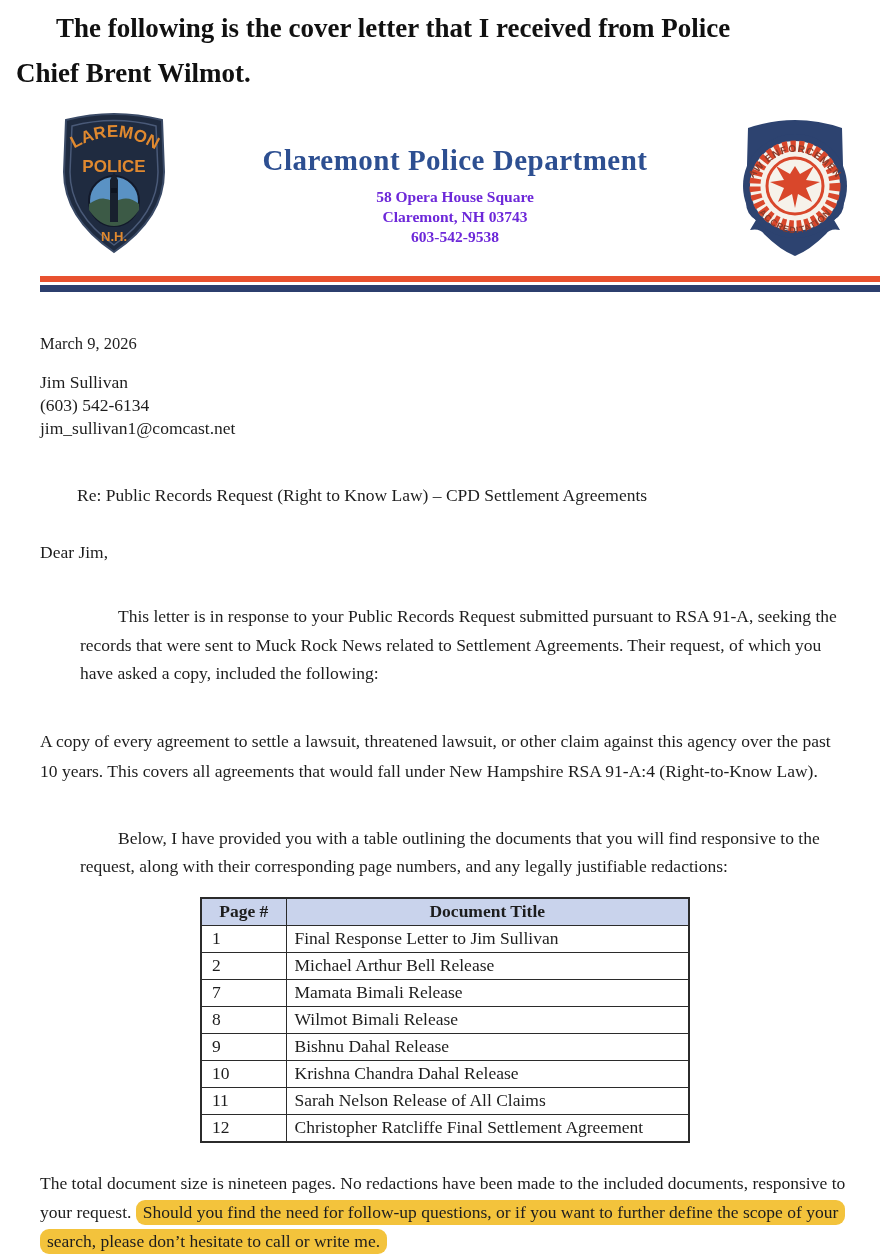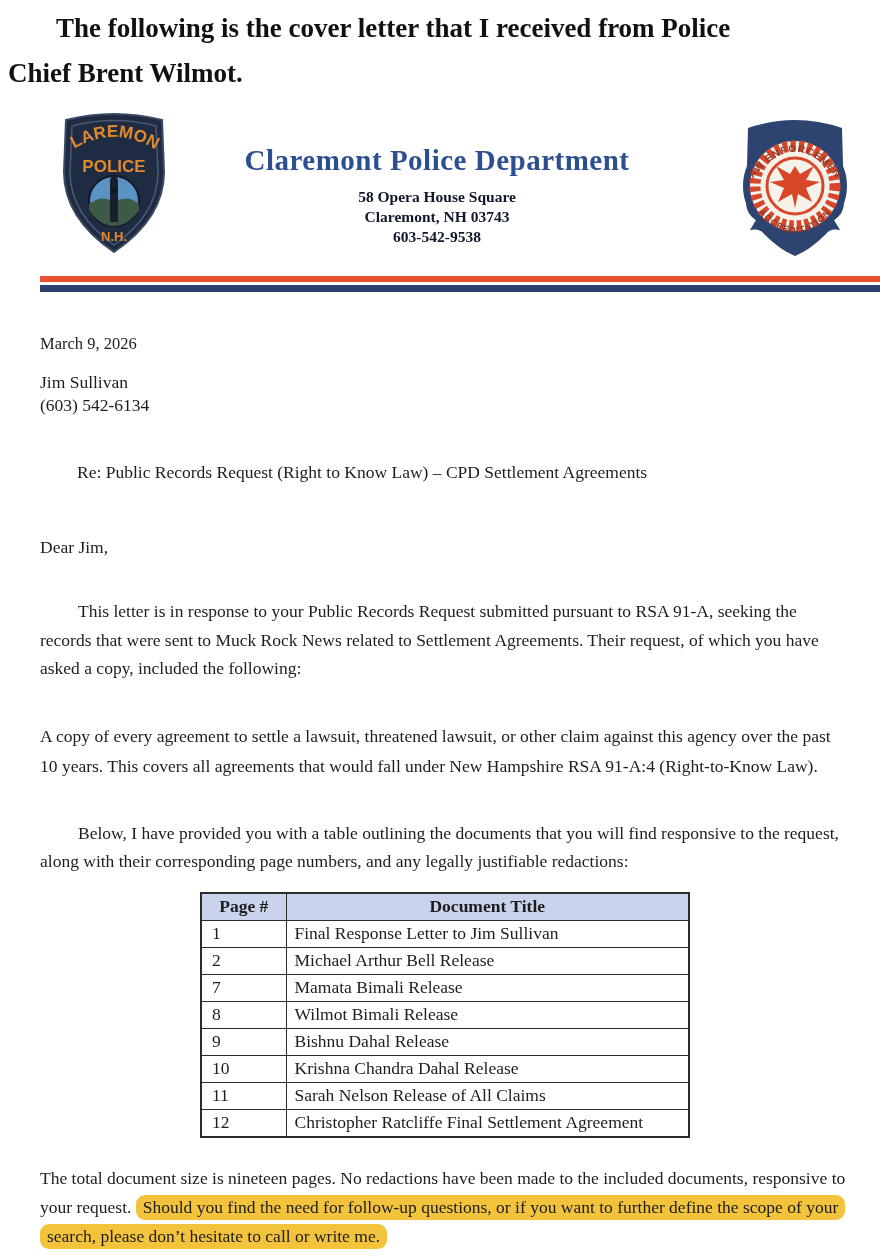--- a/index.html
+++ b/index.html
@@ -13,64 +13,64 @@
     color:#1d1d1d;
   }
   
   .intro {
     padding-top:6px;
     font-size:27px; font-weight:bold;
     line-height:45px;
     color:#111;
   }
   .intro .l1 { padding-left:56px; }
-  .intro .l2 { padding-left:8px; }
+  .intro .l2 { padding-left:16px; }
 
   
   .letterhead {
     position:relative;
     margin-top:12px;
     height:152px;
   }
   .badge-wrap { position:absolute; left:58px; top:2px; }
   .seal-wrap  { position:absolute; left:730px; top:2px; }
   .lh-center {
-    position:absolute; left:192px; top:36px; width:490px;
+    position:absolute; left:210px; top:36px; width:490px;
     text-align:center;
   }
   .lh-title {
     font-size:29px; font-weight:bold;
     color:#2d4f91;
     letter-spacing:0.5px;
   }
   .lh-addr {
     margin-top:10px;
     font-size:15.5px; font-weight:bold;
-    color:#0f172a;
+    color:#6d28d9;
     line-height:20px;
   }
 
   
   .divider { margin:16px 0 0 40px; }
   .divider .red  { height:6px; background:#e8512f; }
   .divider .gap  { height:3px; background:#fff; }
   .divider .navy { height:7px; background:#2c3f6e; }
 
   
   .letter { padding:0 30px 0 40px; font-size:17.5px; line-height:23px; }
   .date {
     margin-top:40px;
     font-family:Liberation Serif, serif;
     font-size:16.5px;
   }
   .recipient { margin-top:16px; line-height:23px; }
   .subject { margin-top:44px; padding-left:37px; }
-  .salutation { margin-top:52px; }
+  .salutation { margin-top:34px; }
   .para { margin-top:38px; line-height:28.5px; }
-  .para.indent { text-indent:38px; }
+  .para.indent { text-indent:38px;margin-left:40px; }
   .para.bold-quote { font-weight:normal; line-height:30px; }
 
   
   .doc-table-wrap { margin:16px 0 0 160px; }
   table.doc-table {
     border-collapse:collapse;
     width:490px;
     border:2px solid #2b2b2b;
   }
   .doc-table th, .doc-table td {
@@ -168,20 +168,21 @@
     <div class="navy"></div>
   </div>
 
   <div class="letter">
 
     <div class="date">March 9, 2026</div>
 
     <div class="recipient">
       <div>Jim Sullivan</div>
       <div>(603) 542-6134</div>
+      <div>jim_sullivan1@comcast.net</div>
     </div>
 
     <div class="subject">Re: Public Records Request (Right to Know Law) – CPD Settlement Agreements</div>
 
     <div class="salutation">Dear Jim,</div>
 
     <div class="para indent">This letter is in response to your Public Records Request submitted pursuant to RSA 91-A, seeking the records that were sent to Muck Rock News related to Settlement Agreements.  Their request, of which you have asked a copy, included the following:</div>
 
     <div class="para bold-quote">A copy of every agreement to settle a lawsuit, threatened lawsuit, or other claim against this agency over the past 10 years.  This covers all agreements that would fall under New Hampshire RSA 91-A:4 (Right-to-Know Law).</div>
 

